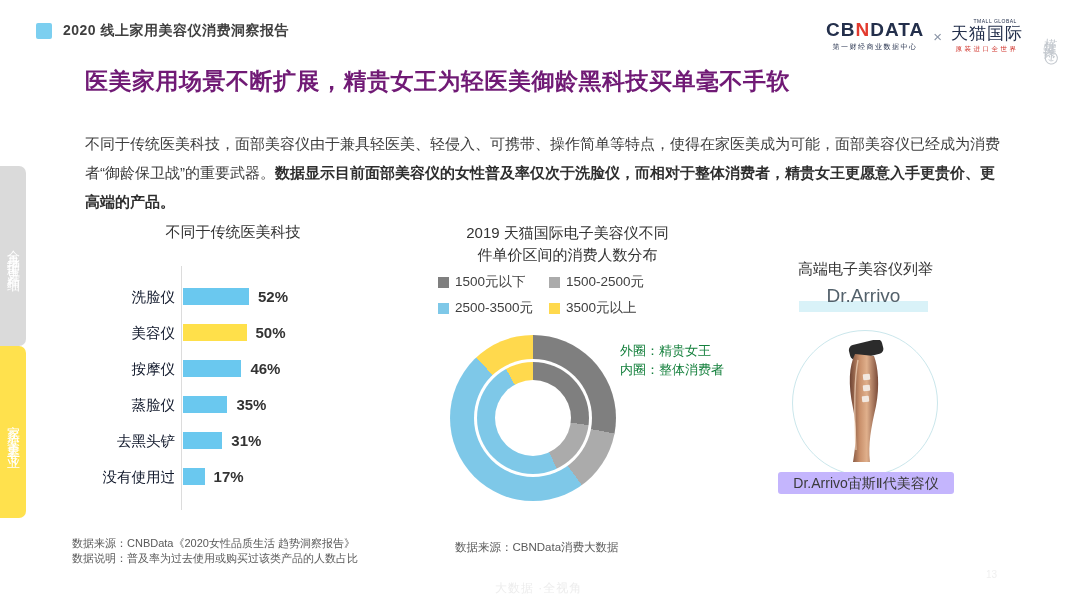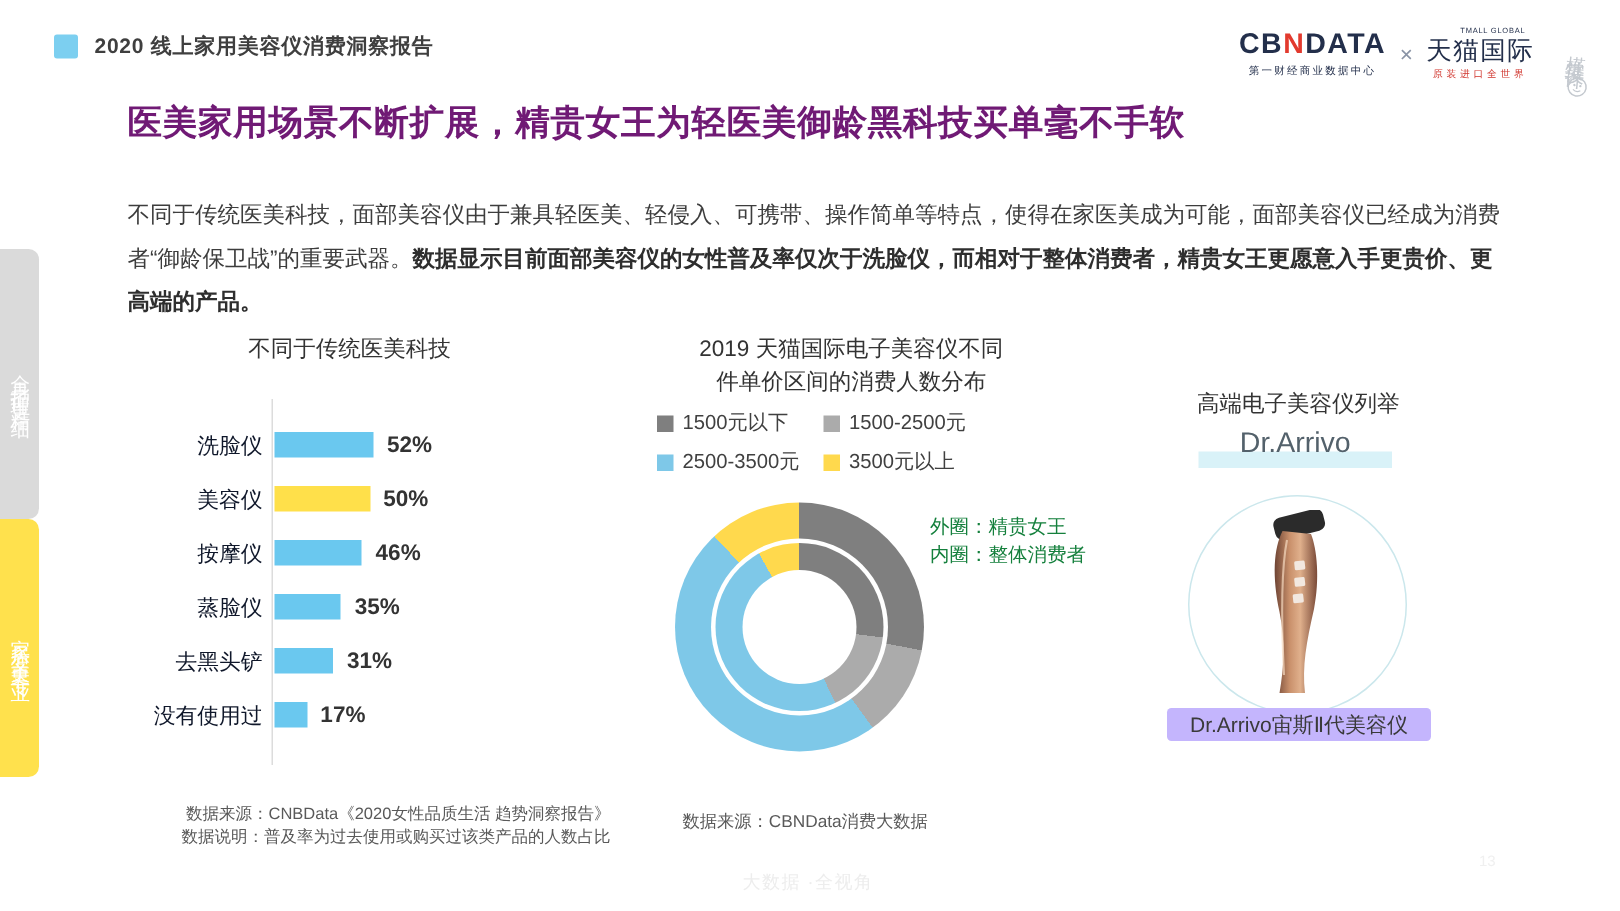--- a/index.html
+++ b/index.html
@@ -62,21 +62,21 @@
   
   .prod-title { position:absolute; left:763px; top:227px; width:205px; text-align:center; font-size:15px; font-weight:500; color:#333;margin-top:33px; }
   .brand-band { position:absolute; left:799px; top:301px; width:129px; height:11px; background:#D9F2F8; }
   .brand-text { position:absolute; left:799px; top:285px; width:129px; text-align:center; font-size:19px; color:#53616B; font-weight:500; }
   .prod-circle { position:absolute; left:792px; top:330px; width:146px; height:146px; border:1px solid #CBE7EC; border-radius:50%; }
   .prod-svg { position:absolute; left:828px; top:340px; }
   .prod-caption { position:absolute; left:778px; top:472px; width:176px; height:22px; background:#c4b5fd; border-radius:3px;
                   text-align:center; font-size:14px; color:#3A3A3A; line-height:22px; }
 
   
-  .foot-left { position:absolute; left:99px; top:536px; width:308px; text-align:right; font-size:11px; line-height:15px; color:#595959; }
+  .foot-left { position:absolute; left:72px; top:536px; width:308px; text-align:left; font-size:11px; line-height:15px; color:#595959; }
   .foot-mid { position:absolute; left:455px; top:540px; font-size:11.5px; color:#595959; }
   .wm-bottom { position:absolute; left:495px; top:580px; font-size:12px; color:#EDEDED; letter-spacing:1px; }
   .page-num { position:absolute; left:986px; top:569px; font-size:10px; color:#F0F0F0; }
 </style>
 </head>
 <body>
 
 <div class="page">
 
   <div class="hdr-left">

